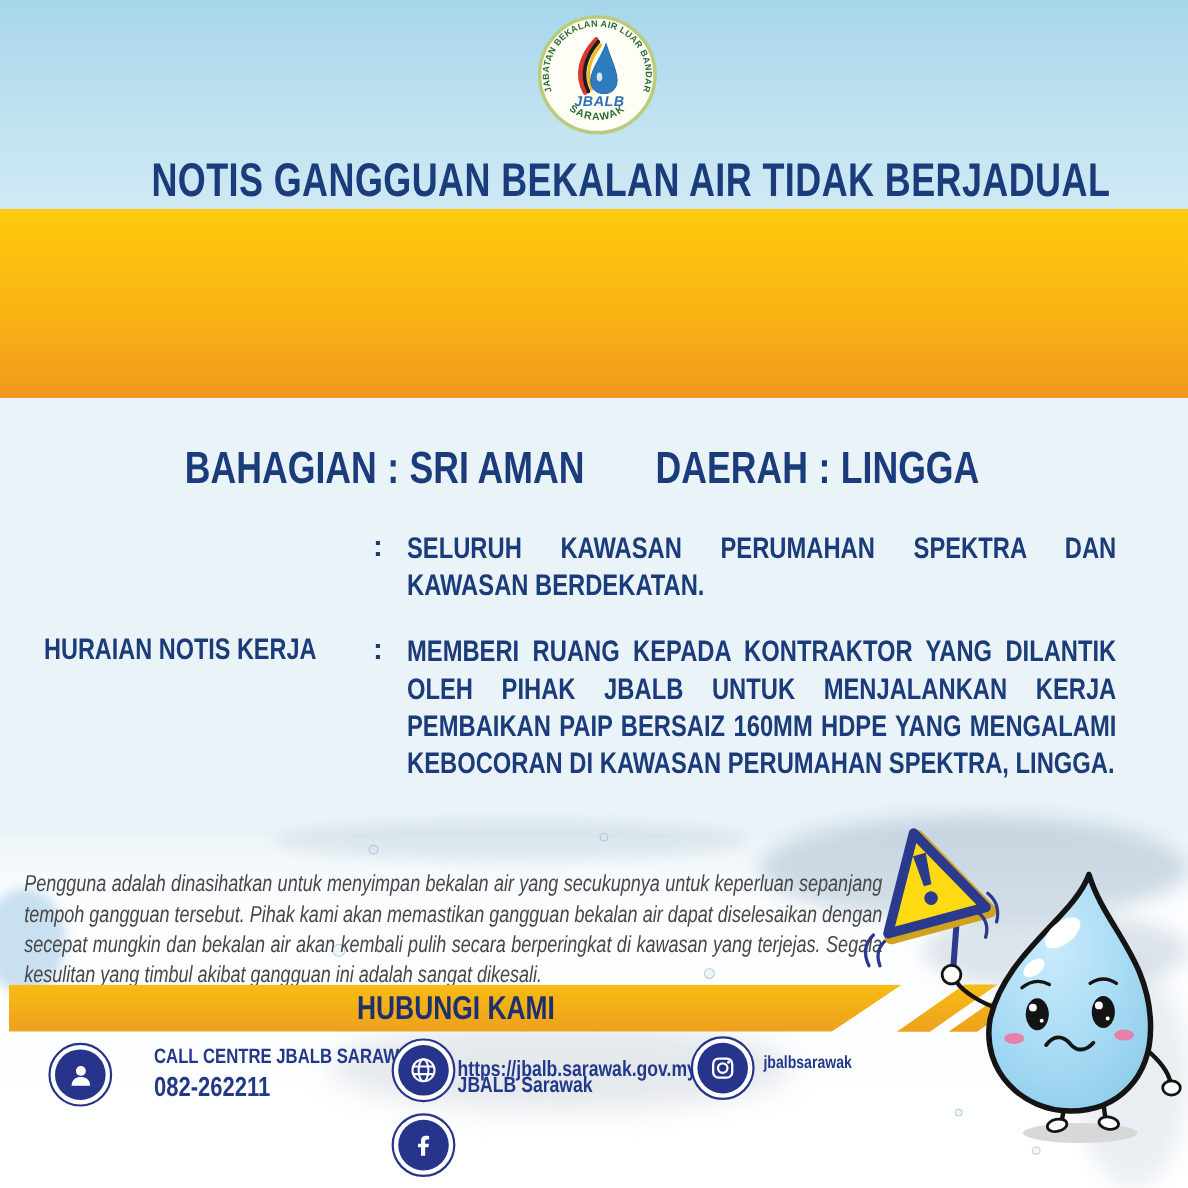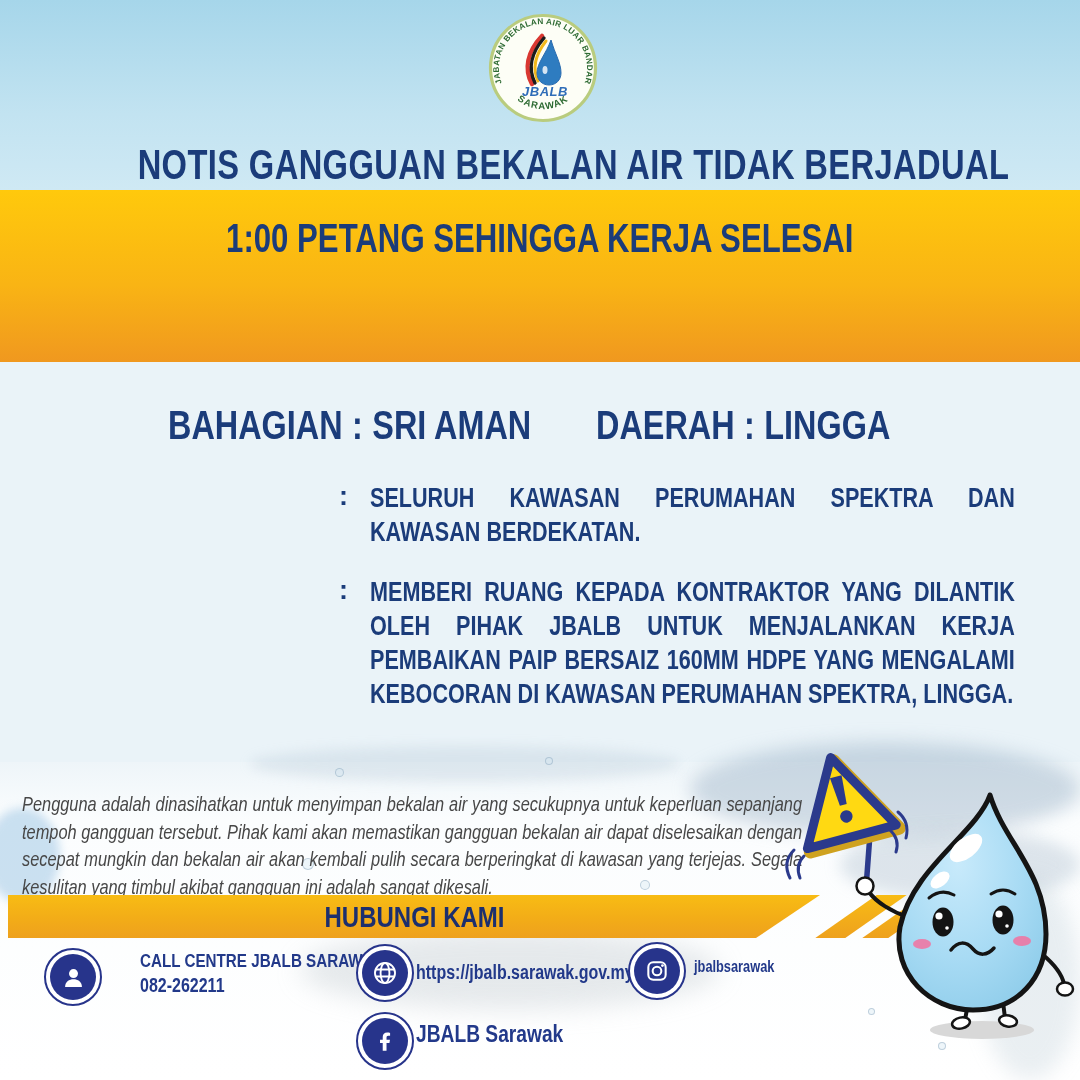--- a/index.html
+++ b/index.html
@@ -52,24 +52,24 @@
   .stripe.s2{ left:893px; width:26px; }
 
   
   .cicon{ position:absolute; width:58px; height:58px; border:2.5px solid #27348b; border-radius:50%;
           background:#fff; display:flex; align-items:center; justify-content:center; }
   .cicon .inner{ width:46px; height:46px; border-radius:50%; background:#27348b;
           display:flex; align-items:center; justify-content:center; }
   .ctext{ position:absolute; font-weight:bold; color:#22398a; }
   .ctext span{ display:inline-block; transform:scaleX(.8); transform-origin:left top; white-space:nowrap; }
   .cc-l1{ left:140px; top:950px; font-size:19px; }
-  .cc-l2{ left:140px; top:974px; font-size:20px; }
+  .cc-l2{ left:140px; top:974px; font-size:25px; }
   .web-t{ left:416px; top:961px; font-size:20px; }
   .ig-t{ left:694px; top:958px; font-size:16px; }
-  .fb-t{ left:416px; top:976px; font-size:24px;margin-top:44px; }
+  .fb-t{ left:416px; top:976px; font-size:20px; }
 
   
   .blob{ position:absolute; border-radius:50%; pointer-events:none; }
   .b1{ left:250px; top:746px; width:430px; height:36px; background:rgba(160,182,200,.22); filter:blur(6px); }
   .b2{ left:690px; top:742px; width:390px; height:95px; background:rgba(140,165,188,.38); filter:blur(9px); }
   .b3{ left:840px; top:830px; width:240px; height:70px; background:rgba(150,172,192,.30); filter:blur(8px); }
   .b4{ left:-15px; top:808px; width:75px; height:95px; background:rgba(110,168,214,.35); filter:blur(5px); }
   .b5{ left:300px; top:930px; width:420px; height:80px; background:rgba(168,178,188,.28); filter:blur(12px); }
   .b6{ left:980px; top:880px; width:100px; height:200px; background:rgba(160,180,198,.22); filter:blur(10px); }
   .bubble{ position:absolute; border:1.5px solid rgba(130,160,185,.45); border-radius:50%;
@@ -124,33 +124,35 @@
       <ellipse cx="58" cy="58" rx="2.5" ry="4" fill="#ffffff" opacity=".8"></ellipse>
     </g>
     <text x="58" y="84" font-size="13" font-weight="bold" font-style="italic" fill="#2f6db8" letter-spacing=".5" text-anchor="middle">JBALB</text>
   </svg>
 
   <div class="title-wrap">
     <span class="navy cond">NOTIS GANGGUAN BEKALAN AIR TIDAK BERJADUAL</span>
   </div>
 
   <div class="banner-text">
-    <div><span class="navy cond">1:00 PETANG SEHINGGA KERJA SELESAI</span></div>
   </div>
 
   <div class="region-item region-bahagian navy">
     <span class="condL"><span>BAHAGIAN</span><span class="sep">:</span><span>SRI AMAN</span></span>
   </div>
   <div class="region-item region-daerah navy">
     <span class="condL"><span>DAERAH</span><span class="sep">:</span><span>LINGGA</span></span>
   </div>
 
   <div class="detail-colon row1">:</div>
   <div class="detail-value row1">SELURUH KAWASAN PERUMAHAN SPEKTRA DAN KAWASAN BERDEKATAN.</div>
 
+  <div class="detail-label row2 navy">
+    <span class="condL">HURAIAN NOTIS KERJA</span>
+  </div>
   <div class="detail-colon row2">:</div>
   <div class="detail-value row2">MEMBERI RUANG KEPADA KONTRAKTOR YANG DILANTIK OLEH PIHAK JBALB UNTUK MENJALANKAN KERJA PEMBAIKAN PAIP BERSAIZ 160MM HDPE YANG MENGALAMI KEBOCORAN DI KAWASAN PERUMAHAN SPEKTRA, LINGGA.</div>
 
   <p class="advisory">Pengguna adalah dinasihatkan untuk menyimpan bekalan air yang secukupnya untuk keperluan sepanjang tempoh gangguan tersebut. Pihak kami akan memastikan gangguan bekalan air dapat diselesaikan dengan secepat mungkin dan bekalan air akan kembali pulih secara berperingkat di kawasan yang terjejas. Segala kesulitan yang timbul akibat gangguan ini adalah sangat dikesali.</p>
 
   <div class="contact-banner">
     <span>HUBUNGI KAMI</span>
   </div>
   <div class="stripe s1"></div>
   <div class="stripe s2"></div>

